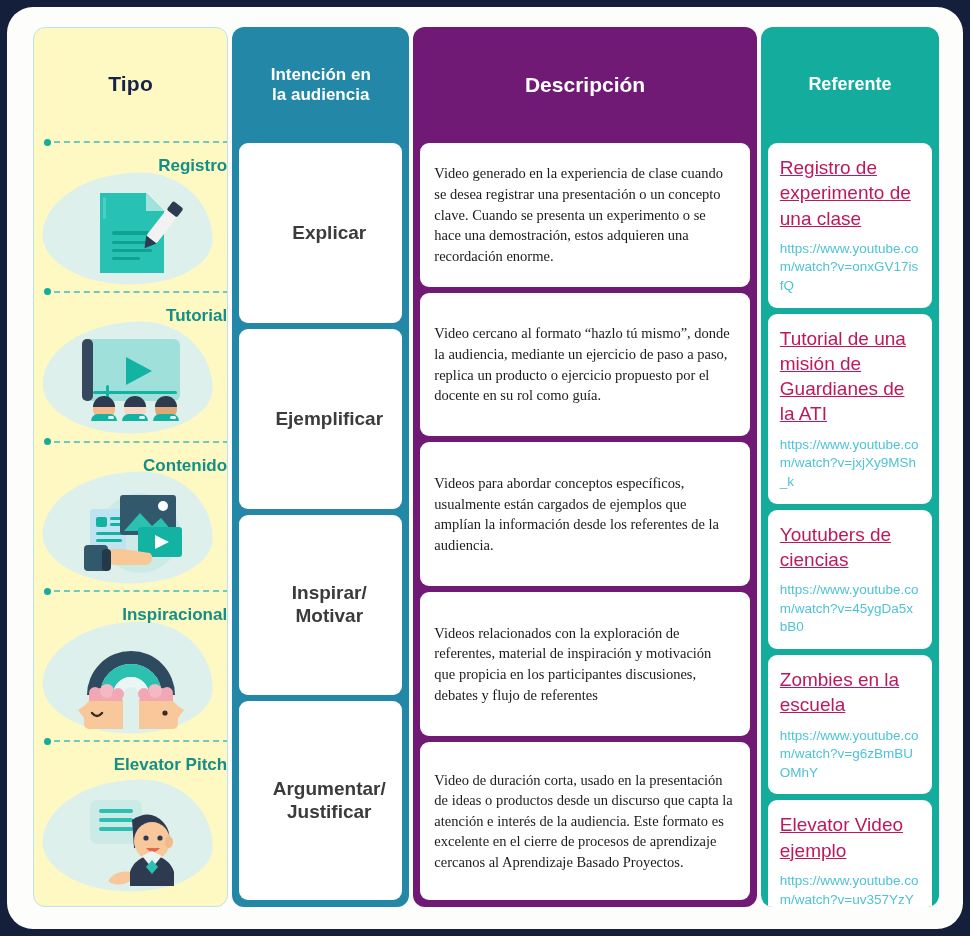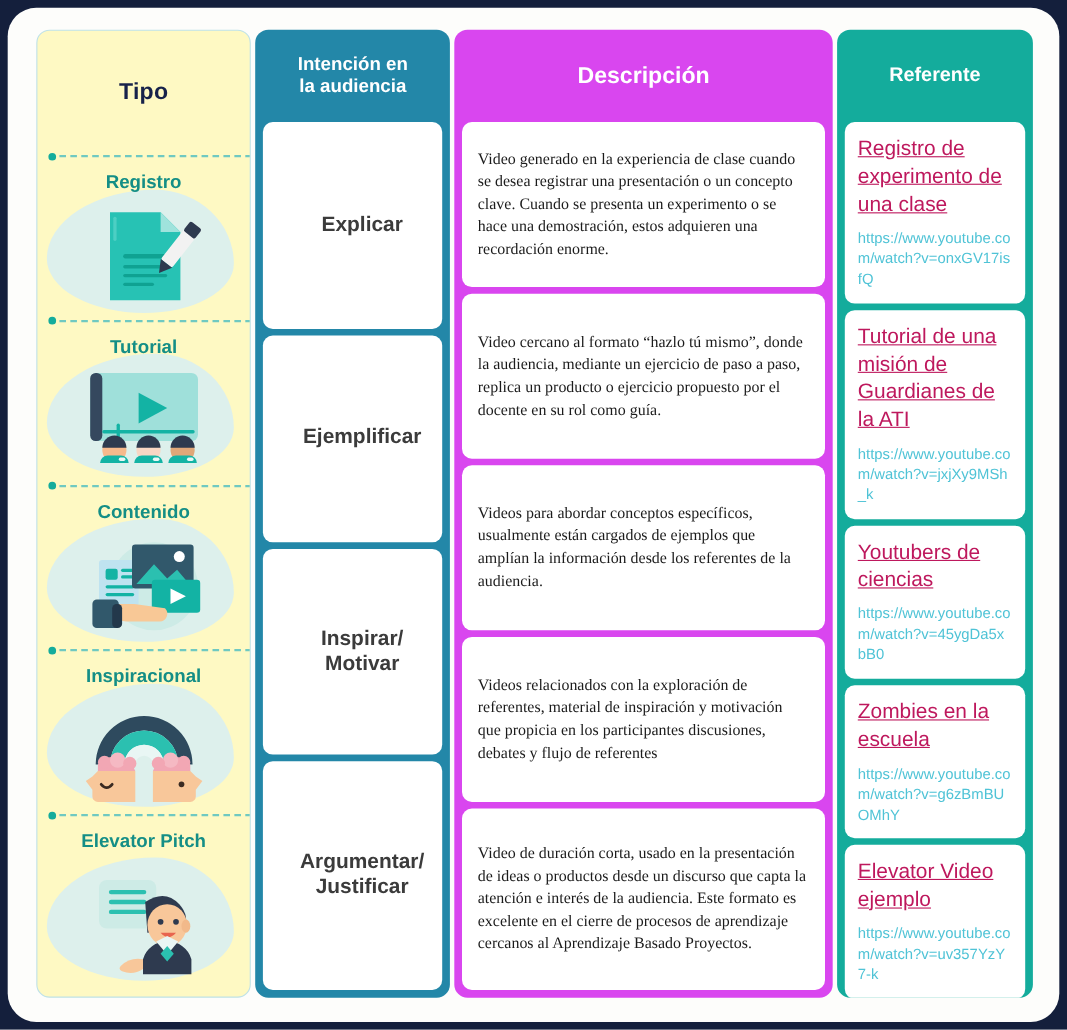--- a/index.html
+++ b/index.html
@@ -41,21 +41,21 @@
     height: 112px;
     display: flex; align-items: center; justify-content: center;
     font-size: 21px; font-weight: bold; color: #17224A;
     letter-spacing: .2px;
   }
   .tipo-rows { flex: 1; display: flex; flex-direction: column; }
   .tipo-row {
     position: relative;
     flex: 1;
     display: flex; flex-direction: column;
-    align-items: center;
+    align-items: flex-end;
     padding-top: 8px;
   }
   .tipo-row.r5 { flex: 1.12; }
   .sep {
     position: absolute; left: 10px; right: -2px; top: 0;
     height: 4px;
     display: flex; align-items: center;
   }
   .sep .dot {
     width: 7px; height: 7px; border-radius: 50%;
@@ -86,25 +86,25 @@
   }
   .art { position: relative; z-index: 2; }
 
   
   .col {
     display: flex; flex-direction: column;
     border-radius: 12px;
     overflow: hidden;
   }
   .col-intencion { width: 178px; background: #2387A8; }
-  .col-descripcion { width: 345px; background: #d946ef; }
+  .col-descripcion { width: 345px; background: #701a75; }
   .col-referente { width: 179px; background: #14AC9C; }
 
   .col-head {
-    height: 84px; flex: none;
+    height: 116px; flex: none;
     display: flex; align-items: center; justify-content: center;
     color: #FFFFFF; font-weight: bold; text-align: center;
     line-height: 1.18;
   }
   .col-intencion .col-head { font-size: 17px; }
   .col-descripcion .col-head { font-size: 21px; }
   .col-referente .col-head { font-size: 18px; }
 
   .col-body {
     flex: 1; display: flex; flex-direction: column;

